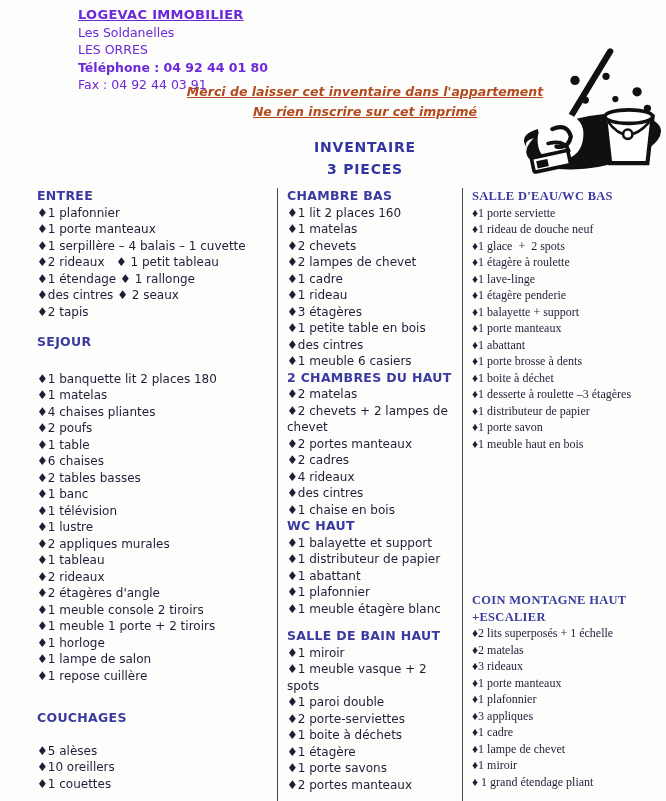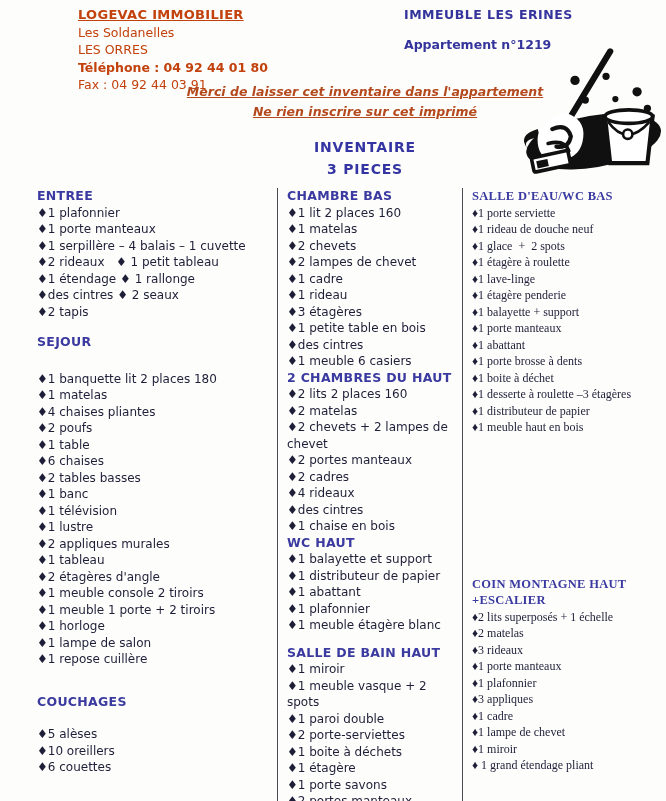--- a/index.html
+++ b/index.html
@@ -7,21 +7,21 @@
   body {
     font-family:"DejaVu Sans","Liberation Sans",sans-serif;
     background:#fdfdfb;
     color:#1e1e38;
     overflow:hidden;
     position:relative;
   }
   .page { position:relative; width:666px; height:801px; }
 
   
-  .agency { position:absolute; left:78px; top:6px; font-size:12.5px; line-height:17.5px; color:#c2410c; }
+  .agency { position:absolute; left:78px; top:6px; font-size:12.5px; line-height:17.5px; color:#6d28d9; }
   .agency-name { font-weight:bold; font-size:13px; text-decoration:underline; letter-spacing:.3px; }
   .agency-phone { font-weight:bold;text-align:right; }
   .right-block { position:absolute; left:404px; top:7px; color:#34349c; font-size:12.5px; }
   .building { font-weight:bold; letter-spacing:.5px; }
   .apartment { font-weight:bold; margin-top:15px; }
 
   .notice { position:absolute; left:168px; top:82px; width:394px; text-align:center;
             color:#b4491d; font-size:12.5px; font-weight:bold; font-style:italic; line-height:20px; }
   .notice span { text-decoration:underline; }
 
@@ -56,24 +56,20 @@
 <div class="page">
 
   <div class="agency">
     <div class="agency-name">LOGEVAC IMMOBILIER</div>
     <div>Les Soldanelles</div>
     <div>LES ORRES</div>
     <div class="agency-phone">Téléphone : 04 92 44 01 80</div>
     <div>Fax : 04 92 44 03 91</div>
   </div>
 
-  <div class="right-block">
-    <div class="building">IMMEUBLE LES ERINES</div>
-    <div class="apartment">Appartement n°1219</div>
-  </div>
 
   <div class="notice">
     <span>Merci de laisser cet inventaire dans l'appartement</span><br>
     <span>Ne rien inscrire sur cet imprimé</span>
   </div>
 
   <svg class="clipart" viewBox="0 0 145 125" xmlns="http://www.w3.org/2000/svg">
     <ellipse cx="76" cy="90" rx="66" ry="25" fill="#101010" transform="rotate(-10 76 90)"></ellipse>
     <path d="M22 78 Q2 84 12 97 Q6 88 24 86 Z" fill="#101010"></path>
     <line x1="92" y1="3" x2="49" y2="74" stroke="#101010" stroke-width="6" stroke-linecap="round"></line>
@@ -124,34 +120,35 @@
             <li class="item">♦4 chaises pliantes</li>
             <li class="item">♦2 poufs</li>
             <li class="item">♦1 table</li>
             <li class="item">♦6 chaises</li>
             <li class="item">♦2 tables basses</li>
             <li class="item">♦1 banc</li>
             <li class="item">♦1 télévision</li>
             <li class="item">♦1 lustre</li>
             <li class="item">♦2 appliques murales</li>
             <li class="item">♦1 tableau</li>
+            <li class="item">♦2 rideaux</li>
             <li class="item">♦2 étagères d'angle</li>
             <li class="item">♦1 meuble console 2 tiroirs</li>
             <li class="item">♦1 meuble 1 porte + 2 tiroirs</li>
             <li class="item">♦1 horloge</li>
             <li class="item">♦1 lampe de salon</li>
             <li class="item">♦1 repose cuillère</li>
           </ul>
       </section>
       <section class="sec-couchages">
         <h3 class="sec-heading">COUCHAGES</h3>
         <ul class="items">
             <li class="item">♦5 alèses</li>
             <li class="item">♦10 oreillers</li>
-            <li class="item">♦6 couettes</li>
+            <li class="item">♦1 couettes</li>
           </ul>
       </section>
     </div>
 
     <div class="vline"></div>
 
     <div class="col col-2">
       <section>
         <h3 class="sec-heading">CHAMBRE BAS</h3>
         <ul class="items">
@@ -163,21 +160,20 @@
             <li class="item">♦1 rideau</li>
             <li class="item">♦3 étagères</li>
             <li class="item">♦1 petite table en bois</li>
             <li class="item">♦des cintres</li>
             <li class="item">♦1 meuble 6 casiers</li>
           </ul>
       </section>
       <section>
         <h3 class="sec-heading">2 CHAMBRES DU HAUT</h3>
         <ul class="items">
-            <li class="item">♦2 lits 2 places 160</li>
             <li class="item">♦2 matelas</li>
             <li class="item">♦2 chevets + 2 lampes de chevet</li>
             <li class="item">♦2 portes manteaux</li>
             <li class="item">♦2 cadres</li>
             <li class="item">♦4 rideaux</li>
             <li class="item">♦des cintres</li>
             <li class="item">♦1 chaise en bois</li>
           </ul>
       </section>
       <section>
@@ -217,20 +213,21 @@
             <li class="item">♦1 étagère à roulette</li>
             <li class="item">♦1 lave-linge</li>
             <li class="item">♦1 étagère penderie</li>
             <li class="item">♦1 balayette + support</li>
             <li class="item">♦1 porte manteaux</li>
             <li class="item">♦1 abattant</li>
             <li class="item">♦1 porte brosse à dents</li>
             <li class="item">♦1 boite à déchet</li>
             <li class="item">♦1 desserte à roulette –3 étagères</li>
             <li class="item">♦1 distributeur de papier</li>
+            <li class="item">♦1 porte savon</li>
             <li class="item">♦1 meuble haut en bois</li>
           </ul>
       </section>
       <section class="sec-coin">
         <h3 class="sec-heading">COIN MONTAGNE HAUT
 +ESCALIER</h3>
         <ul class="items">
             <li class="item">♦2 lits superposés + 1 échelle</li>
             <li class="item">♦2 matelas</li>
             <li class="item">♦3 rideaux</li>

